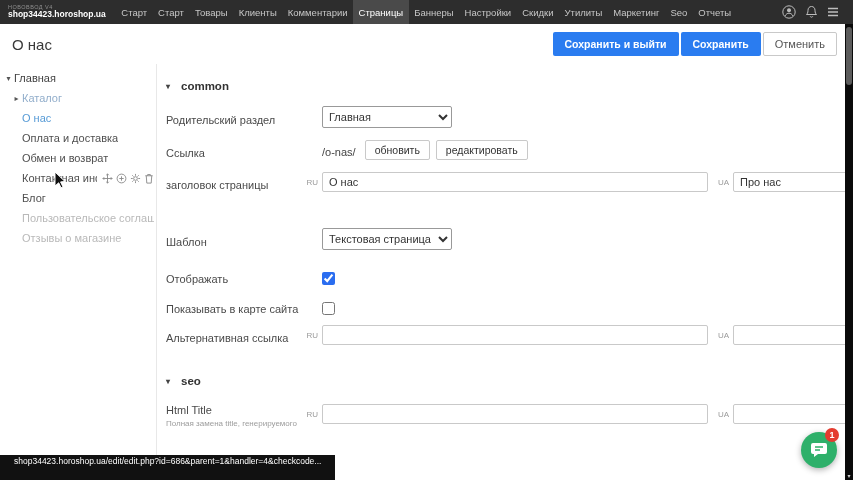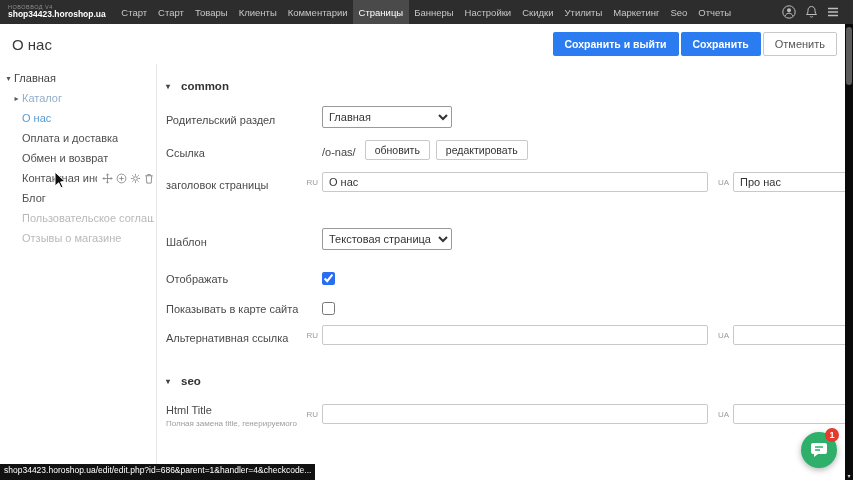--- a/index.html
+++ b/index.html
@@ -68,22 +68,22 @@
   .txt{width:386px;height:20px;border:1px solid #c9c9c9;border-radius:2px;font-size:11px;
     padding:0 6px;color:#333;font-family:inherit;background:#fff}
   .sel{height:22px;min-width:130px;font-size:11px;border:1px solid #999;border-radius:2px;
     background:#fff;color:#333;font-family:inherit;padding:0 2px}
   .link-path{font-size:11px;color:#444;padding-top:4px;margin-right:9px}
   .mini-btn{font-size:10.5px;border:1px solid #c9c9c9;background:#fff;border-radius:2px;
     padding:3px 9px;margin-right:6px;color:#333;cursor:pointer;font-family:inherit}
   .chk{width:13px;height:13px;accent-color:#2a6df0;margin-top:3px;cursor:pointer}
 
   
-  .statusbar{position:absolute;left:0;bottom:0;height:16px;background:#111;color:#fff;
-    font-size:8.5px;line-height:13px;padding:0 4px;z-index:12;white-space:nowrap}
+  .statusbar{position:absolute;left:0;bottom:0;height:25px;background:#111;color:#fff;
+    font-size:8.5px;line-height:13px;padding:0 14px;z-index:12;white-space:nowrap}
 
   
   .chat{position:absolute;right:16px;bottom:12px;width:36px;height:36px;border-radius:50%;
     background:#2eb06a;display:flex;align-items:center;justify-content:center;
     box-shadow:0 2px 6px rgba(0,0,0,.3);z-index:11;cursor:pointer}
   .chat-badge{position:absolute;top:-4px;right:-2px;min-width:14px;height:14px;
     border-radius:7px;background:#e43b2f;color:#fff;font-size:9px;font-weight:bold;
     display:flex;align-items:center;justify-content:center;padding:0 3px}
 
   

